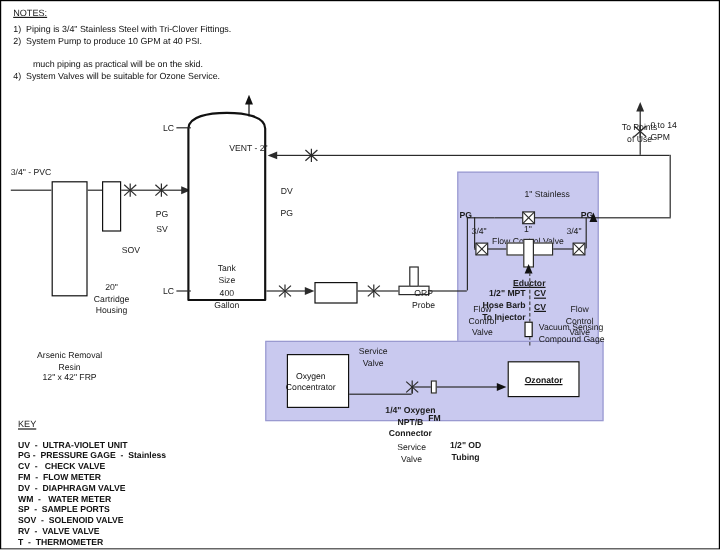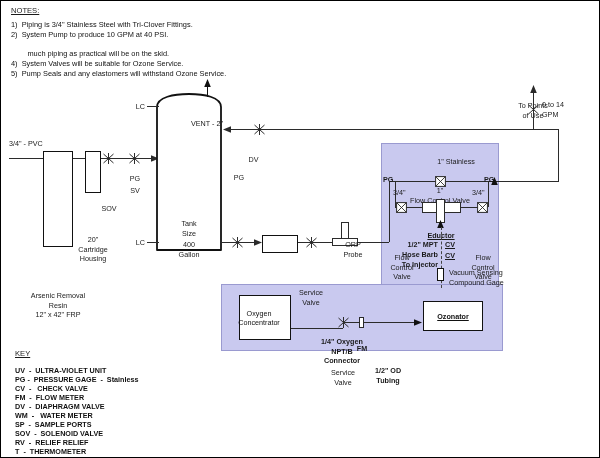--- a/index.html
+++ b/index.html
@@ -38,32 +38,31 @@
 </head>
 <body>
 
 <div id="sheet">
 
   <div class="txt ul bold" style="left:10px;top:5px;font-size:7.6px;font-weight:normal;">NOTES:</div>
   <div class="notes" style="left:10px;top:19px;">1)  Piping is 3/4" Stainless Steel with Tri-Clover Fittings.</div>
   <div class="notes" style="left:10px;top:29px;">2)  System Pump to produce 10 GPM at 40 PSI.</div>
   <div class="notes" style="left:10px;top:48px;">        much piping as practical will be on the skid.</div>
   <div class="notes" style="left:10px;top:58px;text-align:center;">4)  System Valves will be suitable for Ozone Service.</div>
-  <div class="notes" style="left:10px;top:68px;">5)  Pump Seals and any elastomers will withstand Ozone Service.</div>
 
   <div class="txt ul" style="left:14px;top:348px;font-size:7.6px;">KEY</div>
   <div class="key" style="left:14px;top:365px;">UV  -  ULTRA-VIOLET UNIT</div>
   <div class="key" style="left:14px;top:374px;">PG -  PRESSURE GAGE  -  Stainless</div>
   <div class="key" style="left:14px;top:383px;">CV  -   CHECK VALVE</div>
   <div class="key" style="left:14px;top:392px;">FM  -  FLOW METER</div>
   <div class="key" style="left:14px;top:401px;">DV  -  DIAPHRAGM VALVE</div>
   <div class="key" style="left:14px;top:410px;">WM  -   WATER METER</div>
   <div class="key" style="left:14px;top:419px;">SP  -  SAMPLE PORTS</div>
   <div class="key" style="left:14px;top:428px;">SOV  -  SOLENOID VALVE</div>
-  <div class="key" style="left:14px;top:437px;">RV  -  RELIEF RELIEF</div>
+  <div class="key" style="left:14px;top:437px;">RV  -  VALVE VALVE</div>
   <div class="key" style="left:14px;top:446px;">T  -  THERMOMETER</div>
 
   <div class="panel" style="left:380px;top:142px;width:118px;height:143px;"></div>
   <div class="panel" style="left:220px;top:283px;width:282px;height:67px;"></div>
 
   <div class="txt" style="left:8px;top:138px;">3/4" - PVC</div>
 
   <div class="h" style="left:8px;top:157px;width:34px;"></div>
 
   <div class="box" style="left:42px;top:150px;width:30px;height:96px;"></div>
@@ -120,21 +119,21 @@
 
   <div class="h" style="left:224px;top:128px;width:333px;"></div>
   <svg class="arw" style="left:222px;top:124px;" viewBox="0 0 9 9">
     <path d="M8,1.2 L0,4.5 L8,7.8 Z" fill="#2b2b2b"></path>
   </svg>
   <svg class="vlv" style="left:258px;top:128px;" viewBox="0 0 11 11">
     <line x1="0.5" y1="1" x2="10.5" y2="10" stroke="#2b2b2b" stroke-width="1"></line>
     <line x1="0.5" y1="10" x2="10.5" y2="1" stroke="#2b2b2b" stroke-width="1"></line>
     <line x1="5.5" y1="0" x2="5.5" y2="11" stroke="#2b2b2b" stroke-width="1"></line>
   </svg>
-  <div class="txt c" style="left:238px;top:114px;padding-left:29px;">DV</div>
+  <div class="txt c" style="left:238px;top:114px;">DV</div>
   <div class="txt c" style="left:238px;top:132px;">PG</div>
   <div class="txt c" style="left:455px;top:116px;">1" Stainless</div>
 
   <div class="v" style="left:557px;top:128px;height:52px;"></div>
   <div class="h" style="left:493px;top:180px;width:65px;"></div>
 
   <div class="txt c" style="left:532px;top:60px;text-align:center;">To Points
 of Use</div>
   <div class="v" style="left:532px;top:88px;height:40px;"></div>
   <svg class="arw" style="left:528px;top:84px;" viewBox="0 0 9 9">

